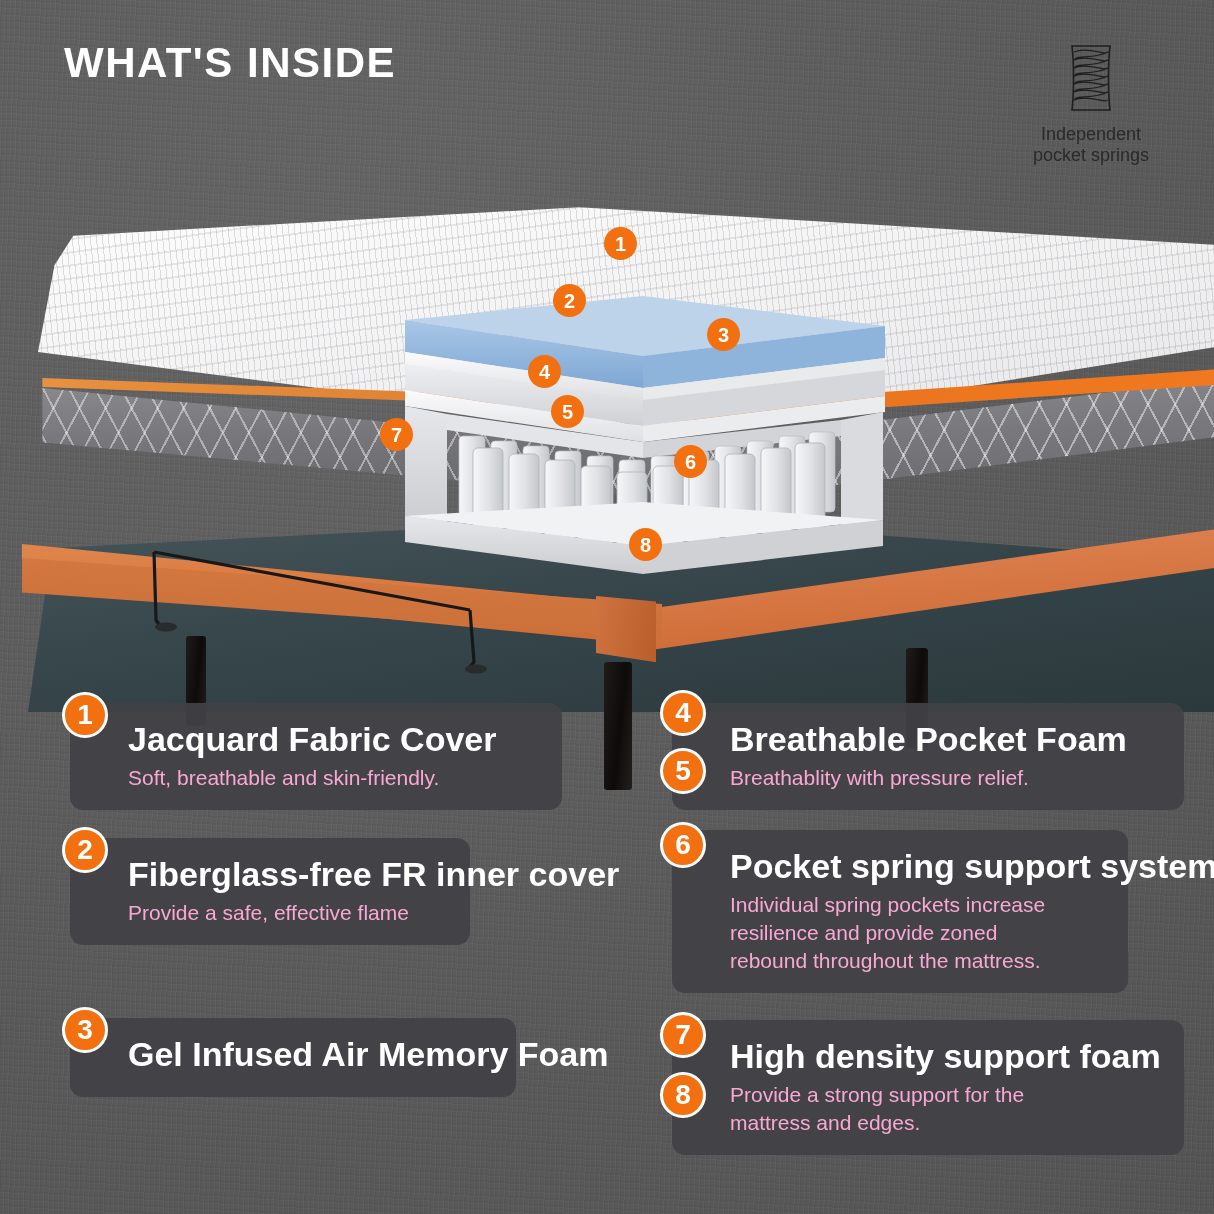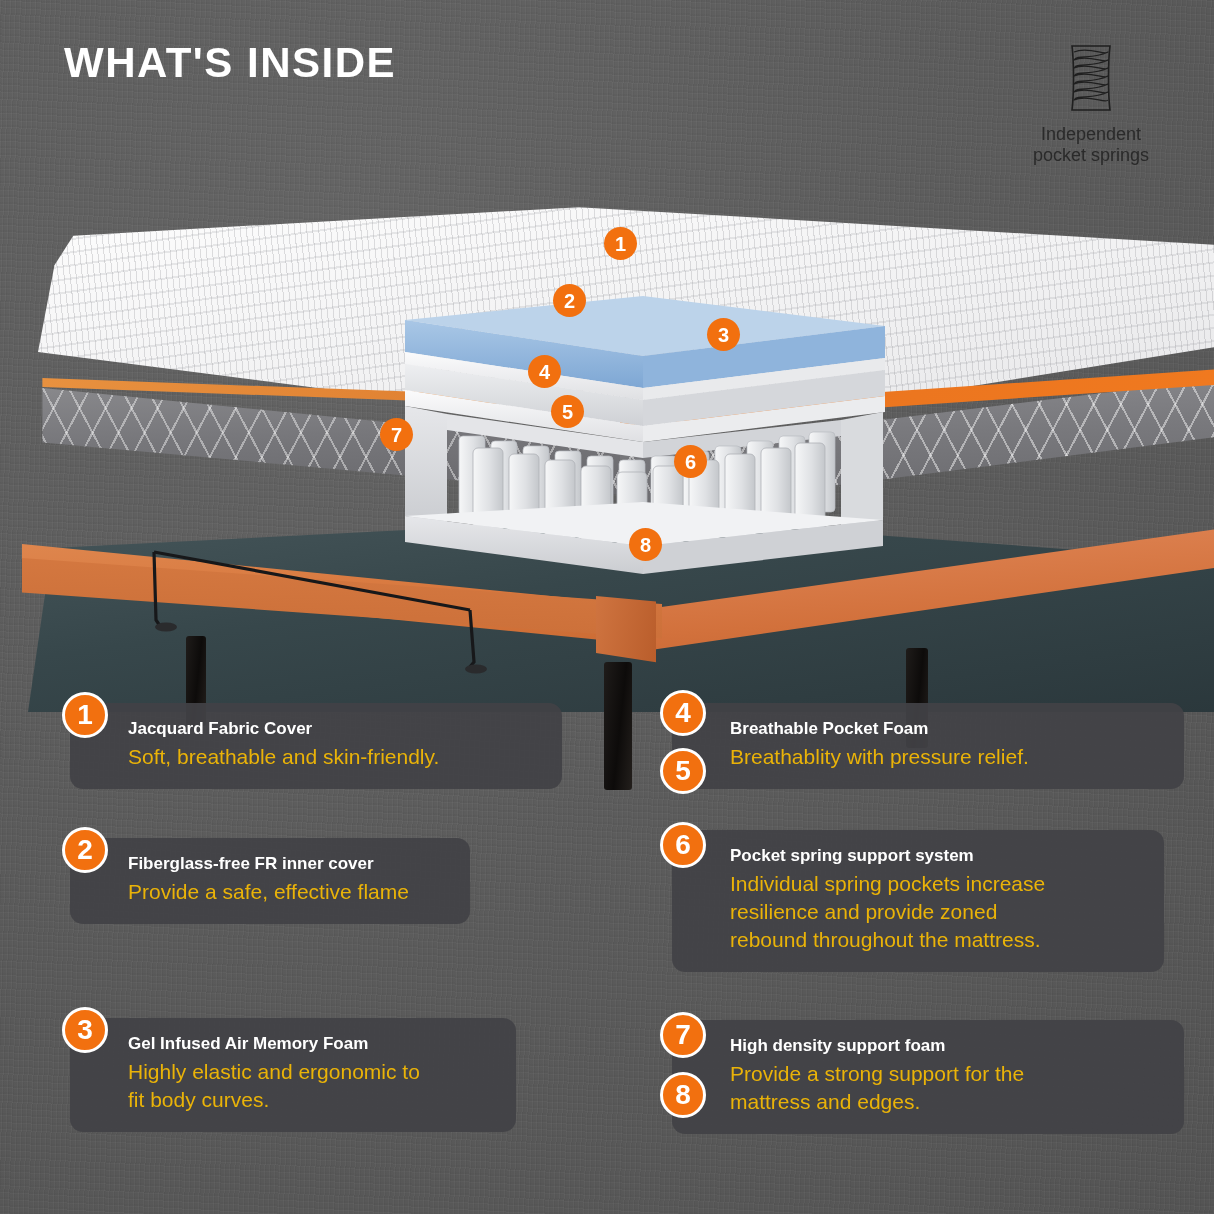--- a/index.html
+++ b/index.html
@@ -119,25 +119,25 @@
 
   
   .card{
     position:absolute;z-index:50;
     background:rgba(66,66,70,.93);
     border-radius:13px;
     box-sizing:border-box;
     padding:16px 26px 18px 58px;
   }
   .card .c-title{
-    color:#ffffff;font-weight:bold;font-size:17px;line-height:1.2;
+    color:#ffffff;font-weight:bold;font-size:34px;line-height:1.2;
     margin:0 0 4px 0;white-space:nowrap;
   }
   .card .c-desc{
-    color:#eab308;font-weight:400;font-size:21px;line-height:1.33;margin:0;
+    color:#f9a8d4;font-weight:400;font-size:21px;line-height:1.33;margin:0;
   }
   .card .c-desc span{display:block;}
 
   
   .badge{
     position:absolute;z-index:60;
     width:46px;height:46px;border-radius:50%;
     background:#f2700f;border:3.5px solid #ffffff;
     box-sizing:border-box;
     color:#fff;font-size:28px;font-weight:bold;
@@ -299,37 +299,33 @@
 <div class="card" style="left:70px;top:838px;width:400px;">
   <p class="c-title">Fiberglass-free FR inner cover</p>
   <p class="c-desc">
     <span>Provide a safe, effective flame</span>
   </p>
 </div>
 <div class="badge" style="left:62px;top:827px">2</div>
 
 <div class="card" style="left:70px;top:1018px;width:446px;">
   <p class="c-title">Gel Infused Air Memory Foam</p>
-  <p class="c-desc">
-    <span>Highly elastic and ergonomic to</span>
-    <span>fit body curves.</span>
-  </p>
 </div>
 <div class="badge" style="left:62px;top:1007px">3</div>
 
 <div class="card" style="left:672px;top:703px;width:512px;">
   <p class="c-title">Breathable Pocket Foam</p>
   <p class="c-desc">
     <span>Breathablity with pressure relief.</span>
   </p>
 </div>
 <div class="badge" style="left:660px;top:690px">4</div>
 <div class="badge" style="left:660px;top:748px">5</div>
 
-<div class="card" style="left:672px;top:830px;width:492px;">
+<div class="card" style="left:672px;top:830px;width:456px;">
   <p class="c-title">Pocket spring support system</p>
   <p class="c-desc">
     <span>Individual spring pockets increase</span>
     <span>resilience and provide zoned</span>
     <span>rebound throughout the mattress.</span>
   </p>
 </div>
 <div class="badge" style="left:660px;top:822px">6</div>
 
 <div class="card" style="left:672px;top:1020px;width:512px;">

